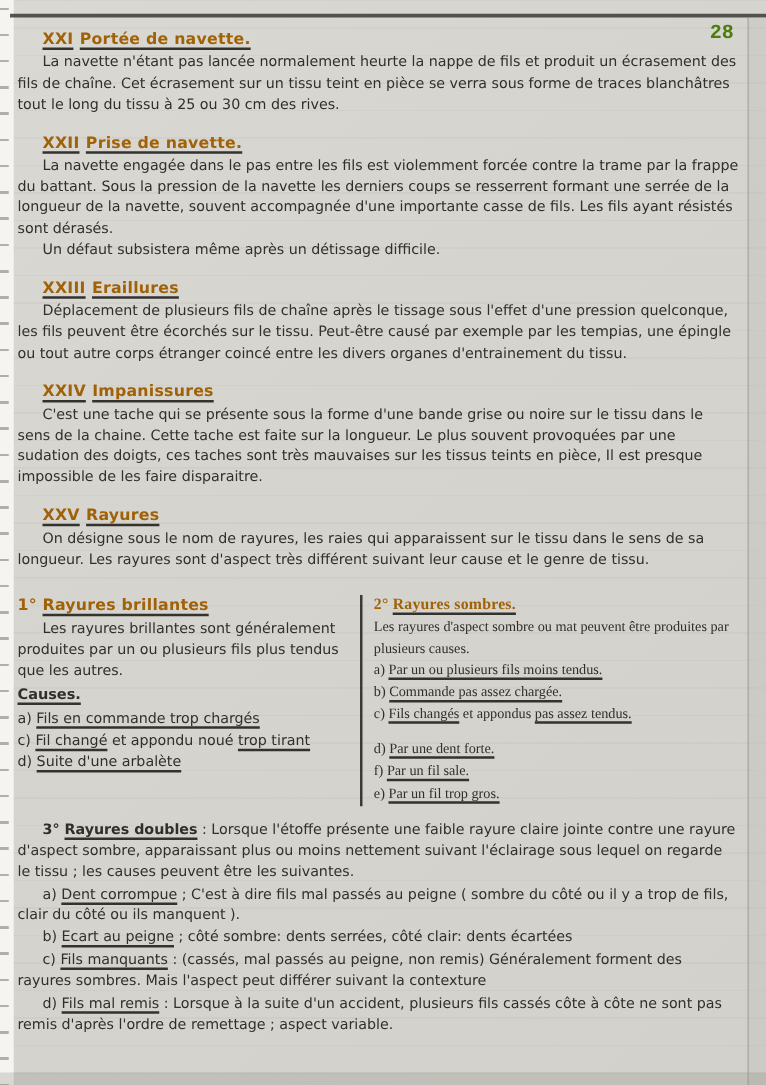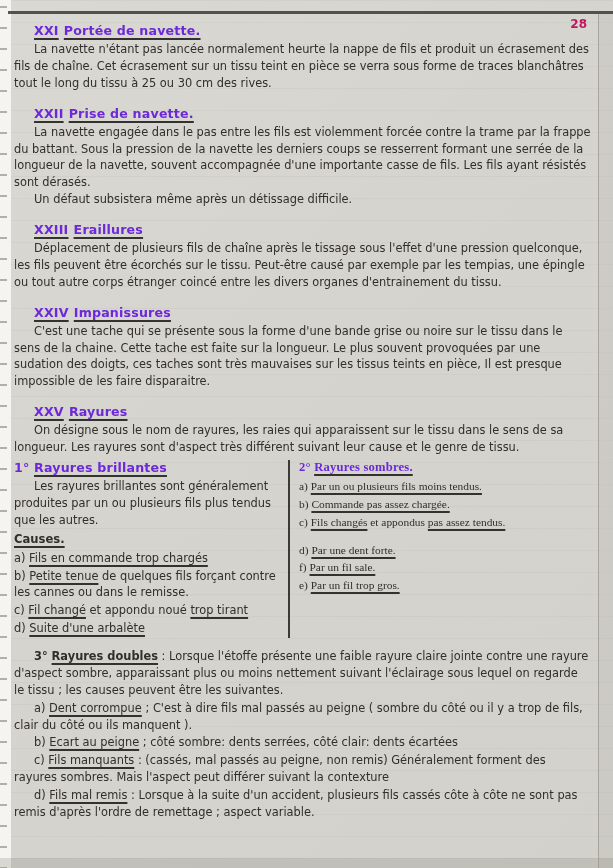--- a/index.html
+++ b/index.html
@@ -52,32 +52,32 @@
   .right-edge-shade {
     position: absolute; top: 14px; bottom: 0; right: 0; width: 14px;
     background: rgba(190,188,182,0.35);
   }
   .bottom-shade {
     position: absolute; left: 0; right: 0; bottom: 0; height: 10px;
     background: rgba(150,148,140,0.30);
   }
   .page-number {
     position: absolute; top: 17px; right: 26px;
-    font-size: 12px; font-weight: bold; color: #be185d;
+    font-size: 16px; font-weight: bold; color: #4d7c0f; font-family: Liberation Mono, monospace;
   }
   .content {
     position: absolute; left: 14px; right: 22px; top: 20px;
     color: #312f2b;
   }
   p { margin: 0; font-size: 11.4px; line-height: 1.48; color: #312f2b; }
   .indent { text-indent: 20px; }
   .section { margin-bottom: 11px; }
   .head-row { margin-left: 20px; margin-bottom: 2px; }
   .head {
-    font-weight: bold; font-size: 12.6px; color: #6d28d9;
+    font-weight: bold; font-size: 12.6px; color: #a16207;
     letter-spacing: 0.2px;
   }
   .u {
     text-decoration: underline;
     text-decoration-thickness: 1.5px;
     text-underline-offset: 3px;
     text-decoration-color: #33322e;
   }
   .b { font-weight: bold; }
   
@@ -137,40 +137,40 @@
     </div>
 
     <div class="section">
       <div class="head-row">
         <span class="head u">XXIV</span>
         <span class="head u">Impanissures</span>
       </div>
       <p class="indent">C'est une tache qui se présente sous la forme d'une bande grise ou noire sur le tissu dans le sens de la chaine. Cette tache est faite sur la longueur. Le plus souvent provoquées par une sudation des doigts, ces taches sont très mauvaises sur les tissus teints en pièce, Il est presque impossible de les faire disparaitre.</p>
     </div>
 
-    <div class="section" style="margin-bottom:4px;">
+    <div class="section" style="margin-bottom:20px;">
       <div class="head-row">
         <span class="head u">XXV</span>
         <span class="head u">Rayures</span>
       </div>
       <p class="indent">On désigne sous le nom de rayures, les raies qui apparaissent sur le tissu dans le sens de sa longueur. Les rayures sont d'aspect très différent suivant leur cause et le genre de tissu.</p>
     </div>
 
     <div class="cols">
       <div class="col-left">
         <div class="col-head-row head"><span class="b">1° </span><span class="u b">Rayures brillantes</span></div>
         <p class="indent">Les rayures brillantes sont généralement produites par un ou plusieurs fils plus tendus que les autres.</p>
         <p class="causes-label u">Causes.</p>
         <p class="col-item"><span>a) </span><span class="u">Fils en commande trop chargés</span></p>
-        <p class="col-item"><span>b) </span><span class="u">Petite tenue</span><span> de quelques fils forçant contre les cannes ou dans le remisse.</span></p>
         <p class="col-item"><span>c) </span><span class="u">Fil changé</span><span> et appondu noué </span><span class="u">trop tirant</span></p>
         <p class="col-item"><span>d) </span><span class="u">Suite d'une arbalète</span></p>
       </div>
       <div class="col-right">
         <div class="col-head-row head"><span class="b">2° </span><span class="u b">Rayures sombres.</span></div>
+        <p>Les rayures d'aspect sombre ou mat peuvent être produites par plusieurs causes.</p>
         <p class="col-item"><span>a) </span><span class="u">Par un ou plusieurs fils moins tendus.</span></p>
         <p class="col-item"><span>b) </span><span class="u">Commande pas assez chargée.</span></p>
         <p class="col-item"><span>c) </span><span class="u">Fils changés</span><span> et appondus </span><span class="u">pas assez tendus.</span></p>
         <p class="col-item group-gap"><span>d) </span><span class="u">Par une dent forte.</span></p>
         <p class="col-item"><span>f) </span><span class="u">Par un fil sale.</span></p>
         <p class="col-item"><span>e) </span><span class="u">Par un fil trop gros.</span></p>
       </div>
     </div>
 
     <div class="doubles">

